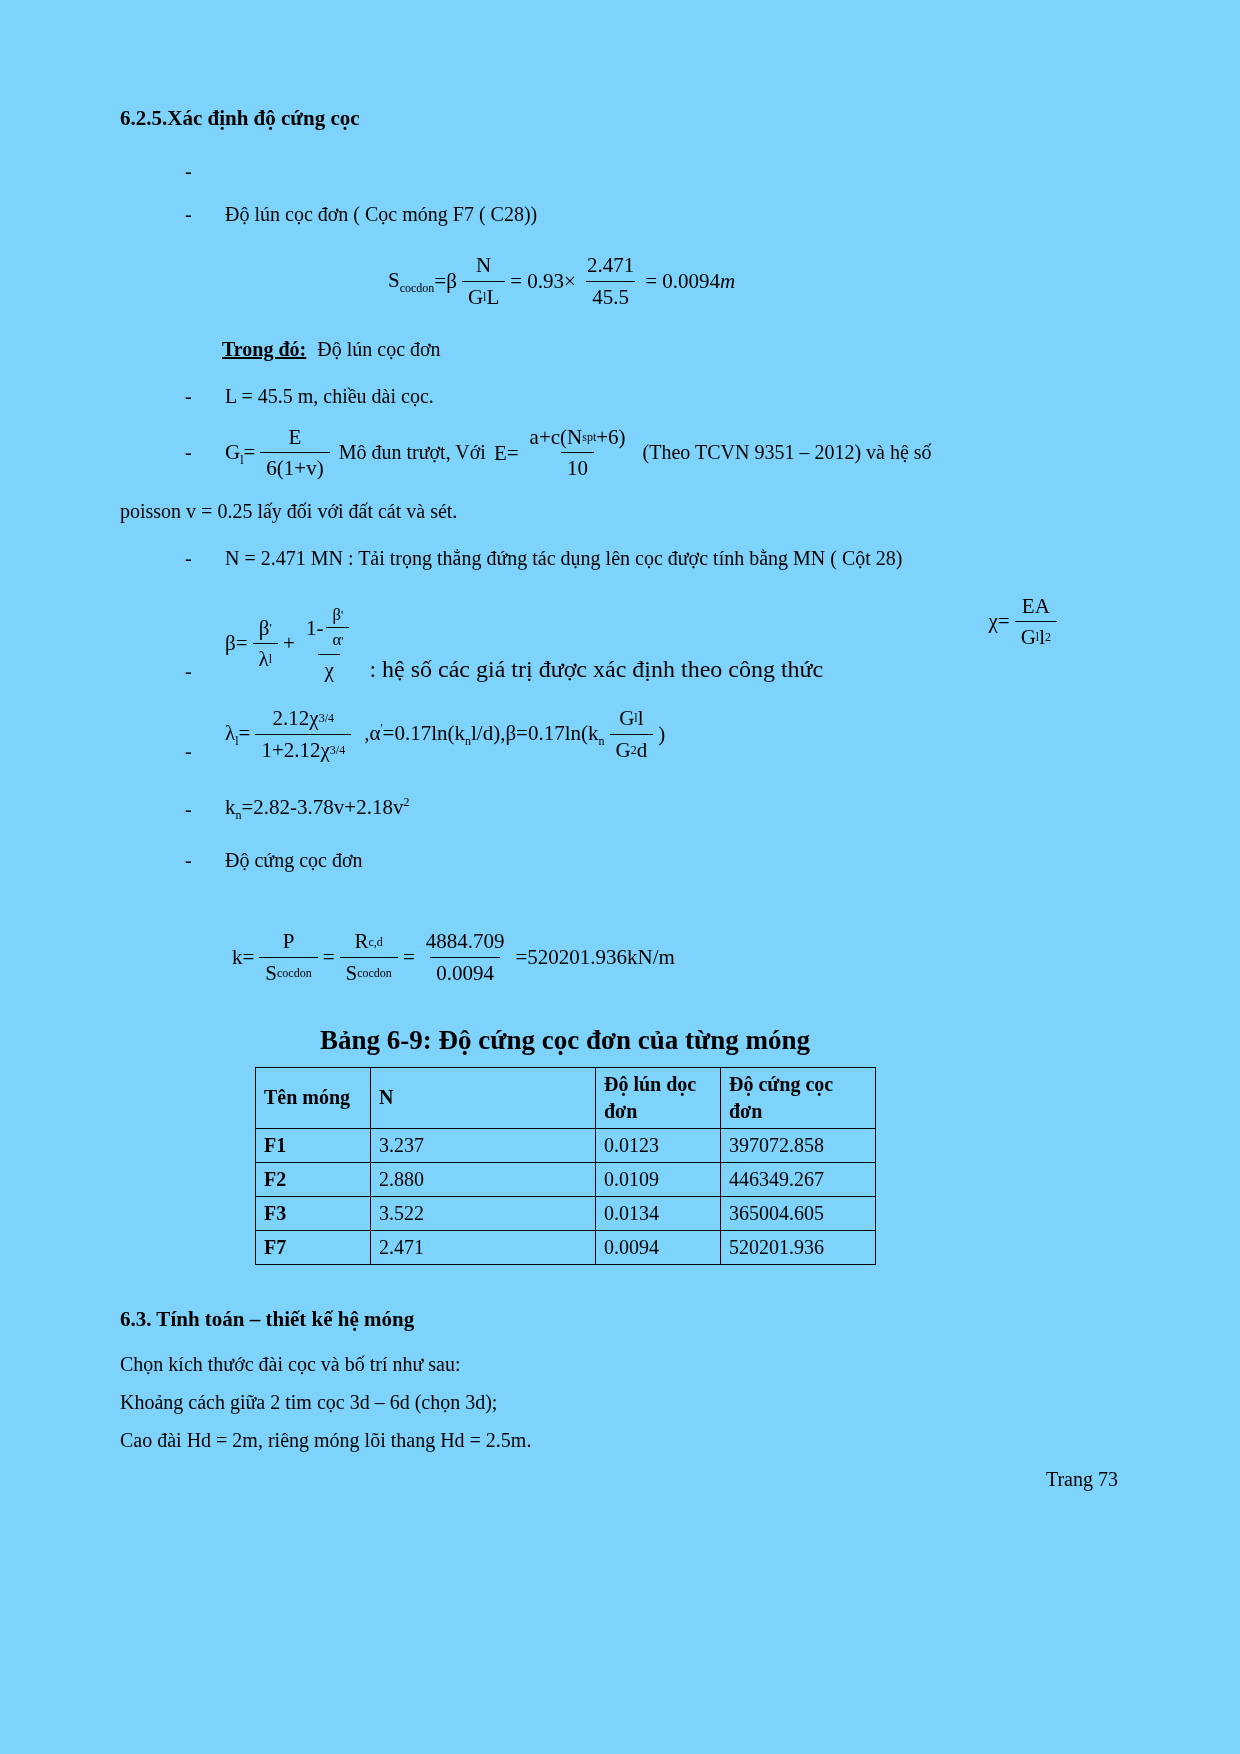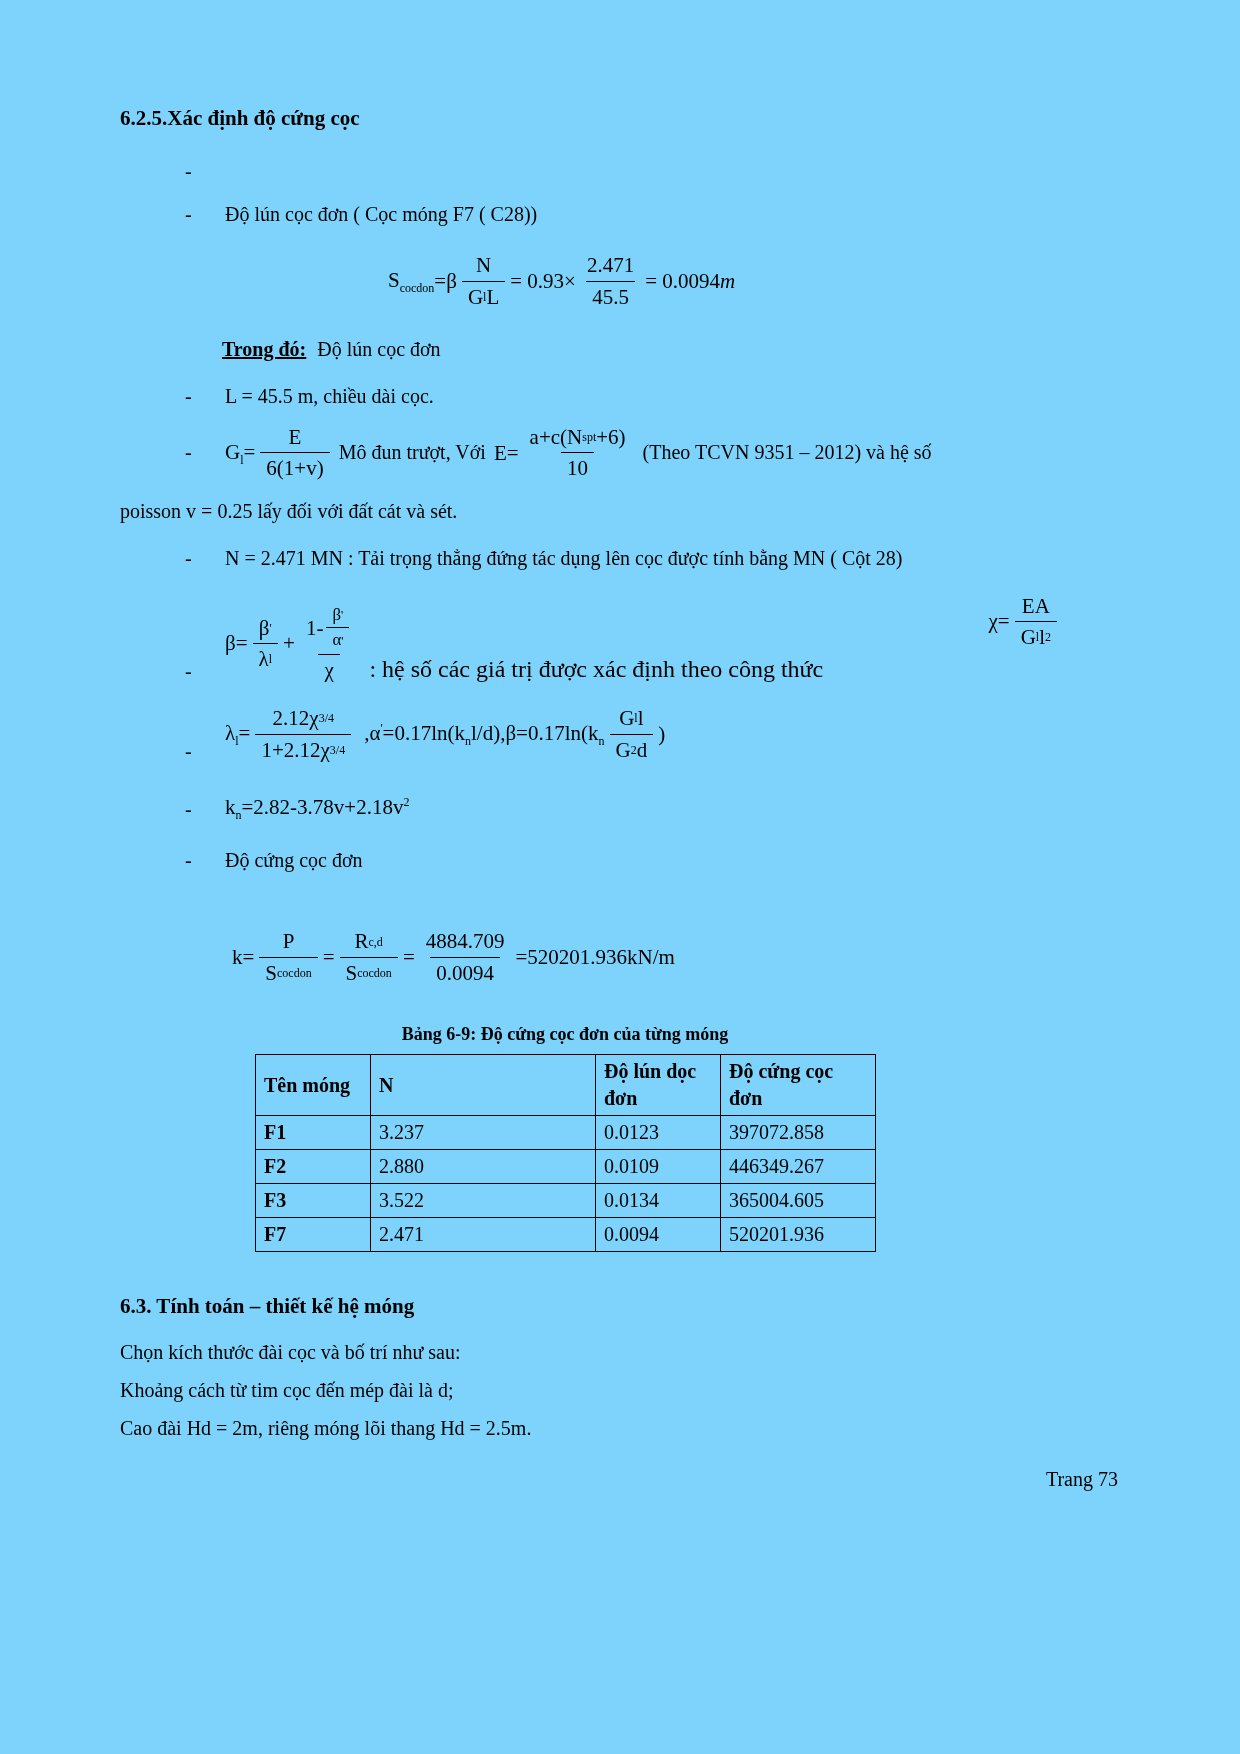--- a/index.html
+++ b/index.html
@@ -21,21 +21,21 @@
   sub { font-size:12px; vertical-align:sub; }
   sup { font-size:12px; vertical-align:super; }
   .formula { display:inline-flex; align-items:center; font-size:21px; }
   .center-f { margin-top:22px; margin-left:268px; }
   .underline { text-decoration:underline;text-align:right; }
   .it { font-style:italic; }
   .chi-right { margin-left:auto; margin-right:58px; position:relative; top:-22px; }
   table.t { border-collapse:collapse; margin-left:135px; margin-top:8px; }
   table.t th, table.t td { border:1.5px solid #000; padding:3px 8px; text-align:left; vertical-align:middle; font-size:20px; }
   table.t th { font-weight:bold; }
-  .caption { font-weight:bold; text-align:center; width:620px; margin-left:135px; margin-top:34px; font-size:18px; }
+  .caption { font-weight:bold; text-align:center; width:620px; margin-left:135px; margin-top:34px; font-size:27px; }
   .col1 { width:115px; }
   .col2 { width:225px; }
   .col3 { width:125px; }
   .col4 { width:155px; }
   td.fb { font-weight:bold; }
   .footer { position:absolute; top:1466px; right:122px; font-size:20px; }
   .para { margin-left:0; margin-top:11px; }
 </style>
 </head>
 <body>
@@ -272,18 +272,18 @@
         <td>2.471</td>
         <td>0.0094</td>
         <td>520201.936</td>
       </tr>
     </tbody>
   </table>
 
   <h1 class="sec" style="margin-top:40px;">6.3.  Tính toán – thiết kế hệ móng</h1>
 
   <div class="para" style="margin-top:18px;">Chọn kích thước đài cọc và bố trí như sau:</div>
-  <div class="para">Khoảng cách từ tim cọc đến mép đài là d;</div>
+  <div class="para">Khoảng cách giữa 2 tim cọc 3d – 6d (chọn 3d);</div>
   <div class="para">Cao đài Hd = 2m, riêng móng lõi thang Hd = 2.5m.</div>
 
   <div class="footer">Trang 73</div>
 
 </div>
 
 </body></html>

